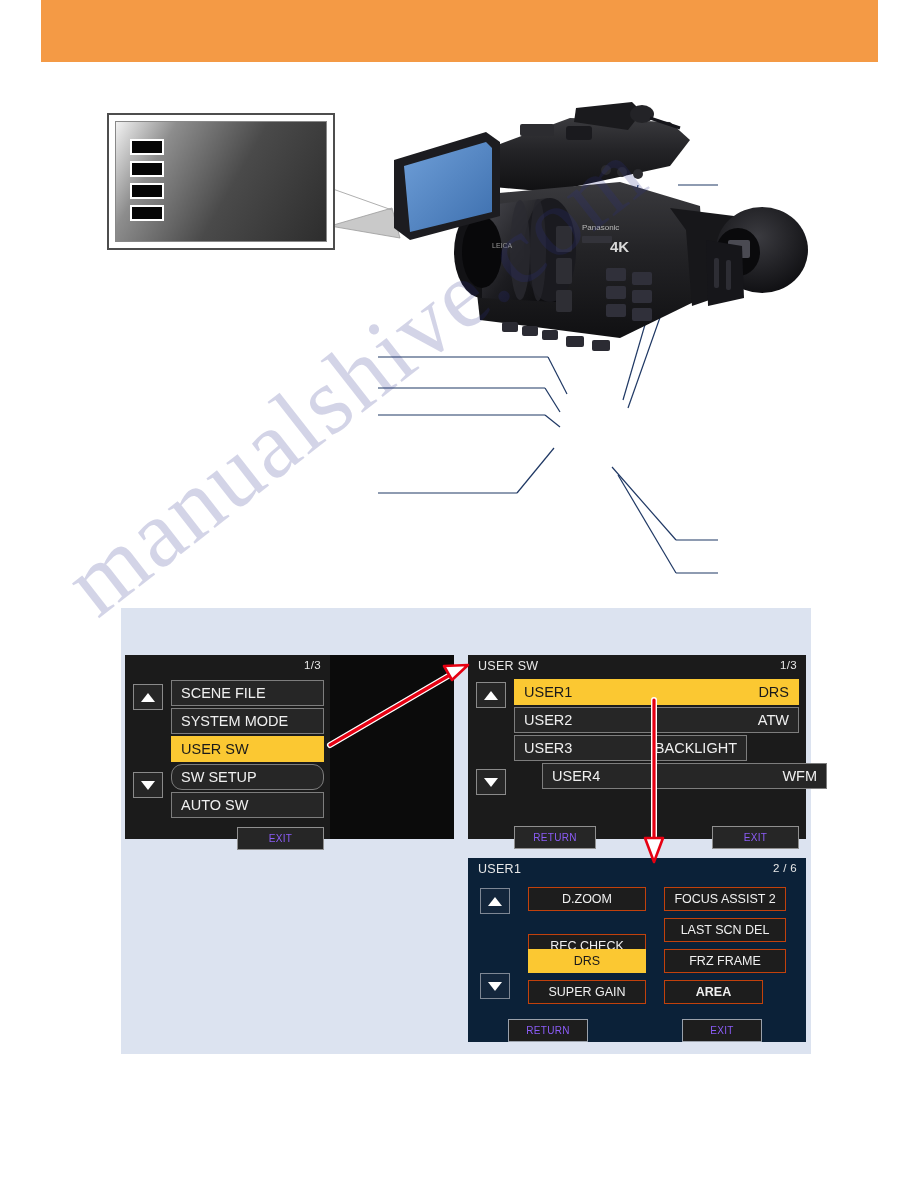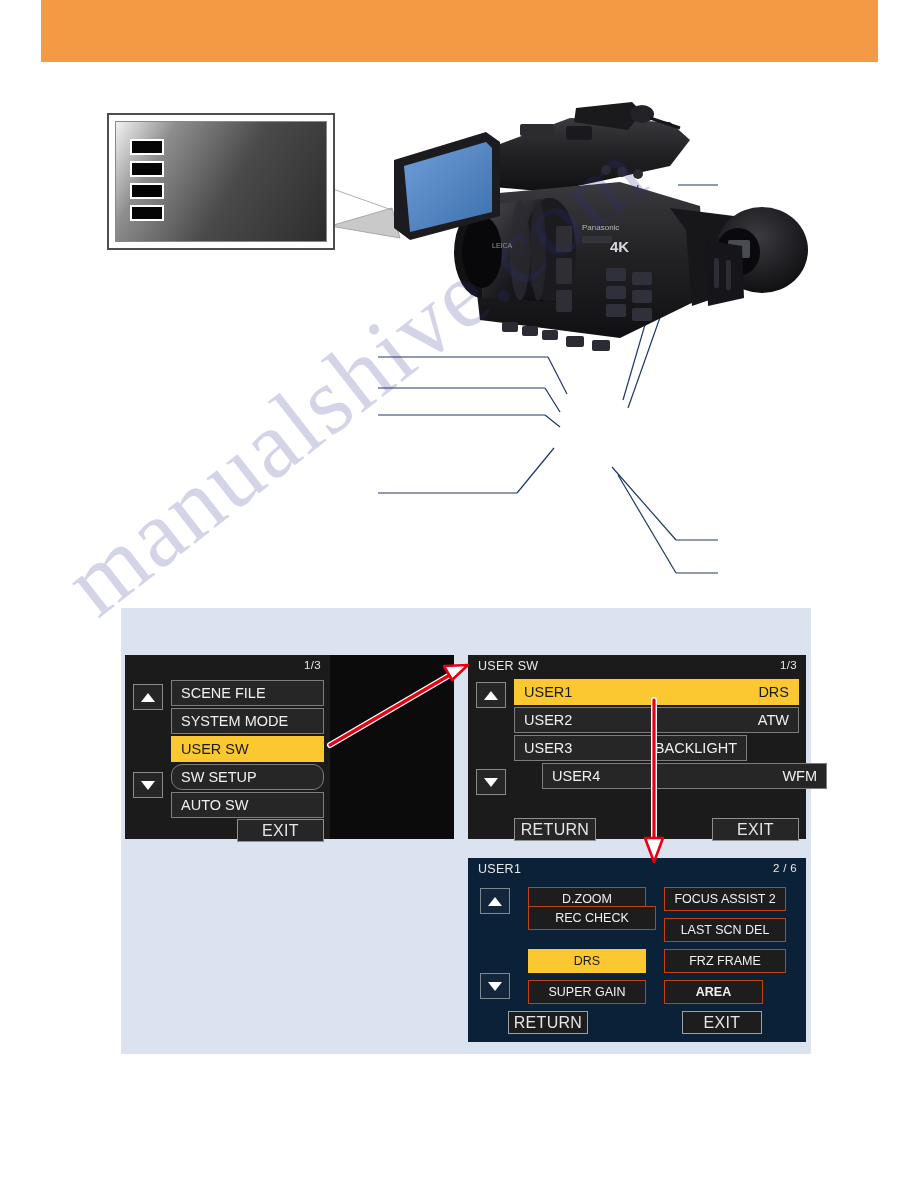--- a/index.html
+++ b/index.html
@@ -95,23 +95,24 @@
     padding: 0 9px;
   }
   .row.sel { background: #fbc832; border-color: #fbc832; color: #1a1a1a; }
 
   .row .left { flex: 0 0 auto; }
   .row .right { margin-left: auto; }
 
   .btn {
     position: absolute; height: 23px;
     background: #262626; border: 1px solid #8f8f8f;
-    color: #e5e5e5; font-size: 16px;
+    color: #8b5cf6; font-size: 10px;
     display: flex; align-items: center; justify-content: center;
     letter-spacing: .3px;
+    margin-top: 8px;
   }
 
   
   .menuA { left: 125px; top: 655px; width: 205px; height: 184px; }
   .menuA-wide { left: 125px; top: 655px; width: 329px; height: 184px; background: #0b0b0b; }
 
   
   .menuB { left: 468px; top: 655px; width: 338px; height: 184px; }
 
   
@@ -331,21 +332,21 @@
     <span class="osd-page">2 / 6</span>
 
     <div class="arrow-btn up" style="left:12px; top:30px;">
       <i></i>
     </div>
     <div class="arrow-btn down" style="left:12px; top:115px;">
       <i></i>
     </div>
 
     <div class="gbtn" style="left:60px; top:29px; width:118px;">D.ZOOM</div>
-    <div class="gbtn" style="left:60px; top:48px; width:128px;">REC CHECK</div>
+    <div class="gbtn" style="left:60px; top:76px; width:118px;">REC CHECK</div>
     <div class="gbtn sel" style="left:60px; top:91px; width:118px;">DRS</div>
     <div class="gbtn" style="left:60px; top:122px; width:118px;">SUPER GAIN</div>
 
     <div class="gbtn" style="left:196px; top:29px; width:122px;">FOCUS ASSIST 2</div>
     <div class="gbtn" style="left:196px; top:60px; width:122px;text-align:right;">LAST SCN DEL</div>
     <div class="gbtn" style="left:196px; top:91px; width:122px;">FRZ FRAME</div>
     <div class="gbtn" style="left:196px; top:122px; width:99px;font-weight:bold;">AREA</div>
 
     <div class="btn" style="left:40px; top:153px; width:80px;">RETURN</div>
     <div class="btn" style="left:214px; top:153px; width:80px;">EXIT</div>

